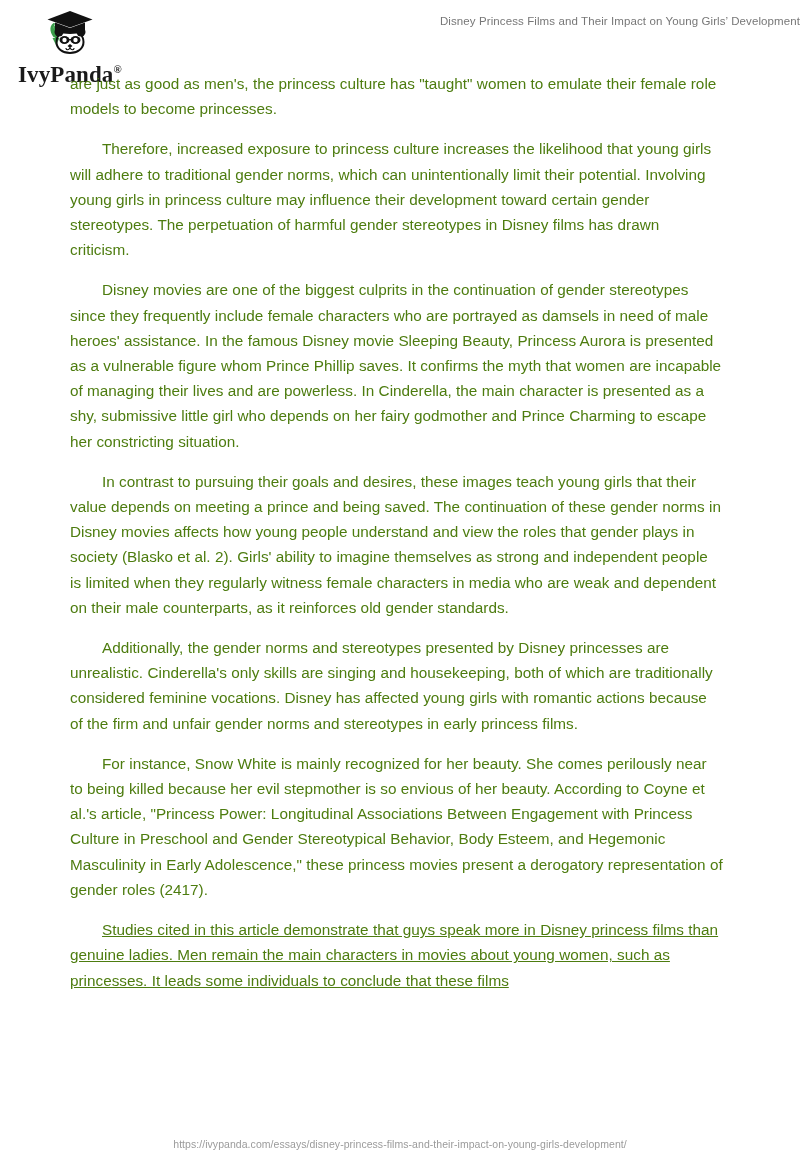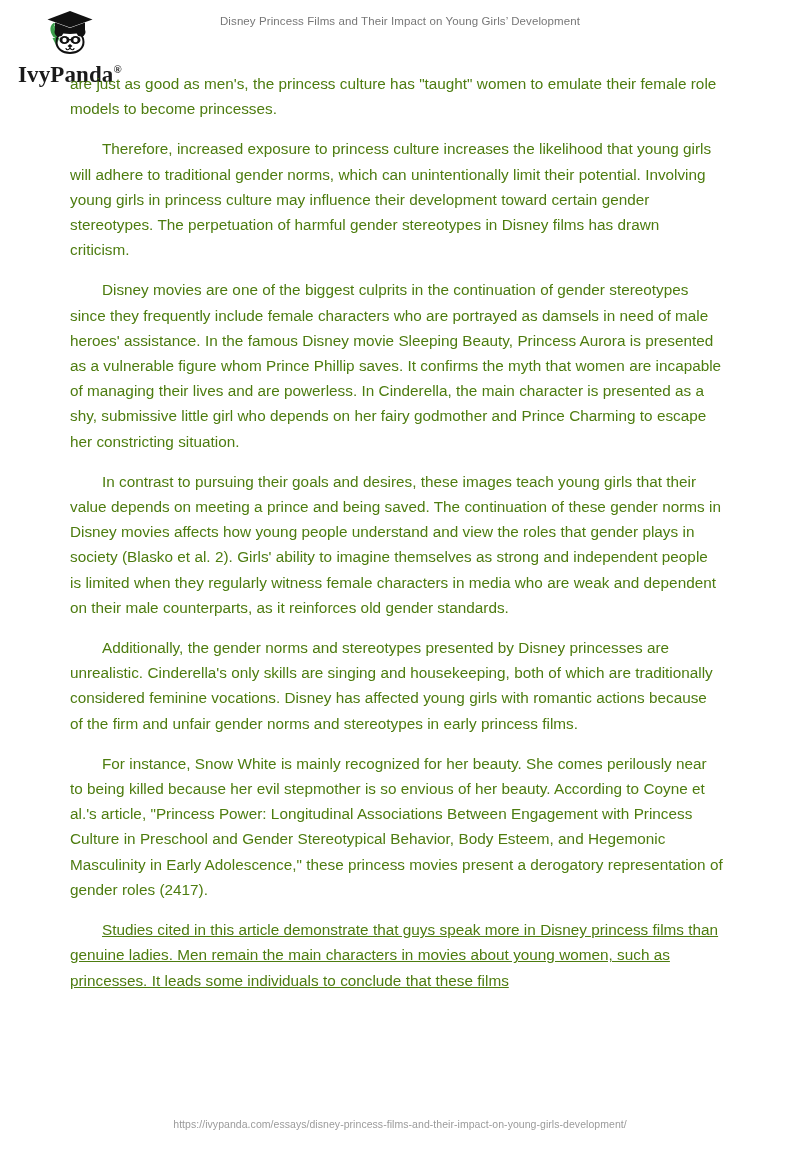--- a/index.html
+++ b/index.html
@@ -56,21 +56,21 @@
     font-size: 11px;
     vertical-align: super;
     font-weight: bold;
   }
 
   .running-head {
     position: absolute;
     left: 0;
     right: 0;
     top: 15px;
-    text-align: center;
+    text-align: right;
     font-size: 11.5px;
     color: #777777;
     letter-spacing: 0.1px;
     white-space: nowrap;
   }
 
   
   .doc-body {
     position: absolute;
     left: 70px;
@@ -97,21 +97,21 @@
   }
 
   .ital {
   }
 
   
   .page-footer {
     position: absolute;
     left: 0;
     right: 0;
-    bottom: 28px;
+    bottom: 8px;
     text-align: center;
   }
   .footer-url {
     font-size: 10.5px;
     color: #9b9b9b;
     letter-spacing: 0.05px;
     white-space: nowrap;
   }
 </style>
 </head>

